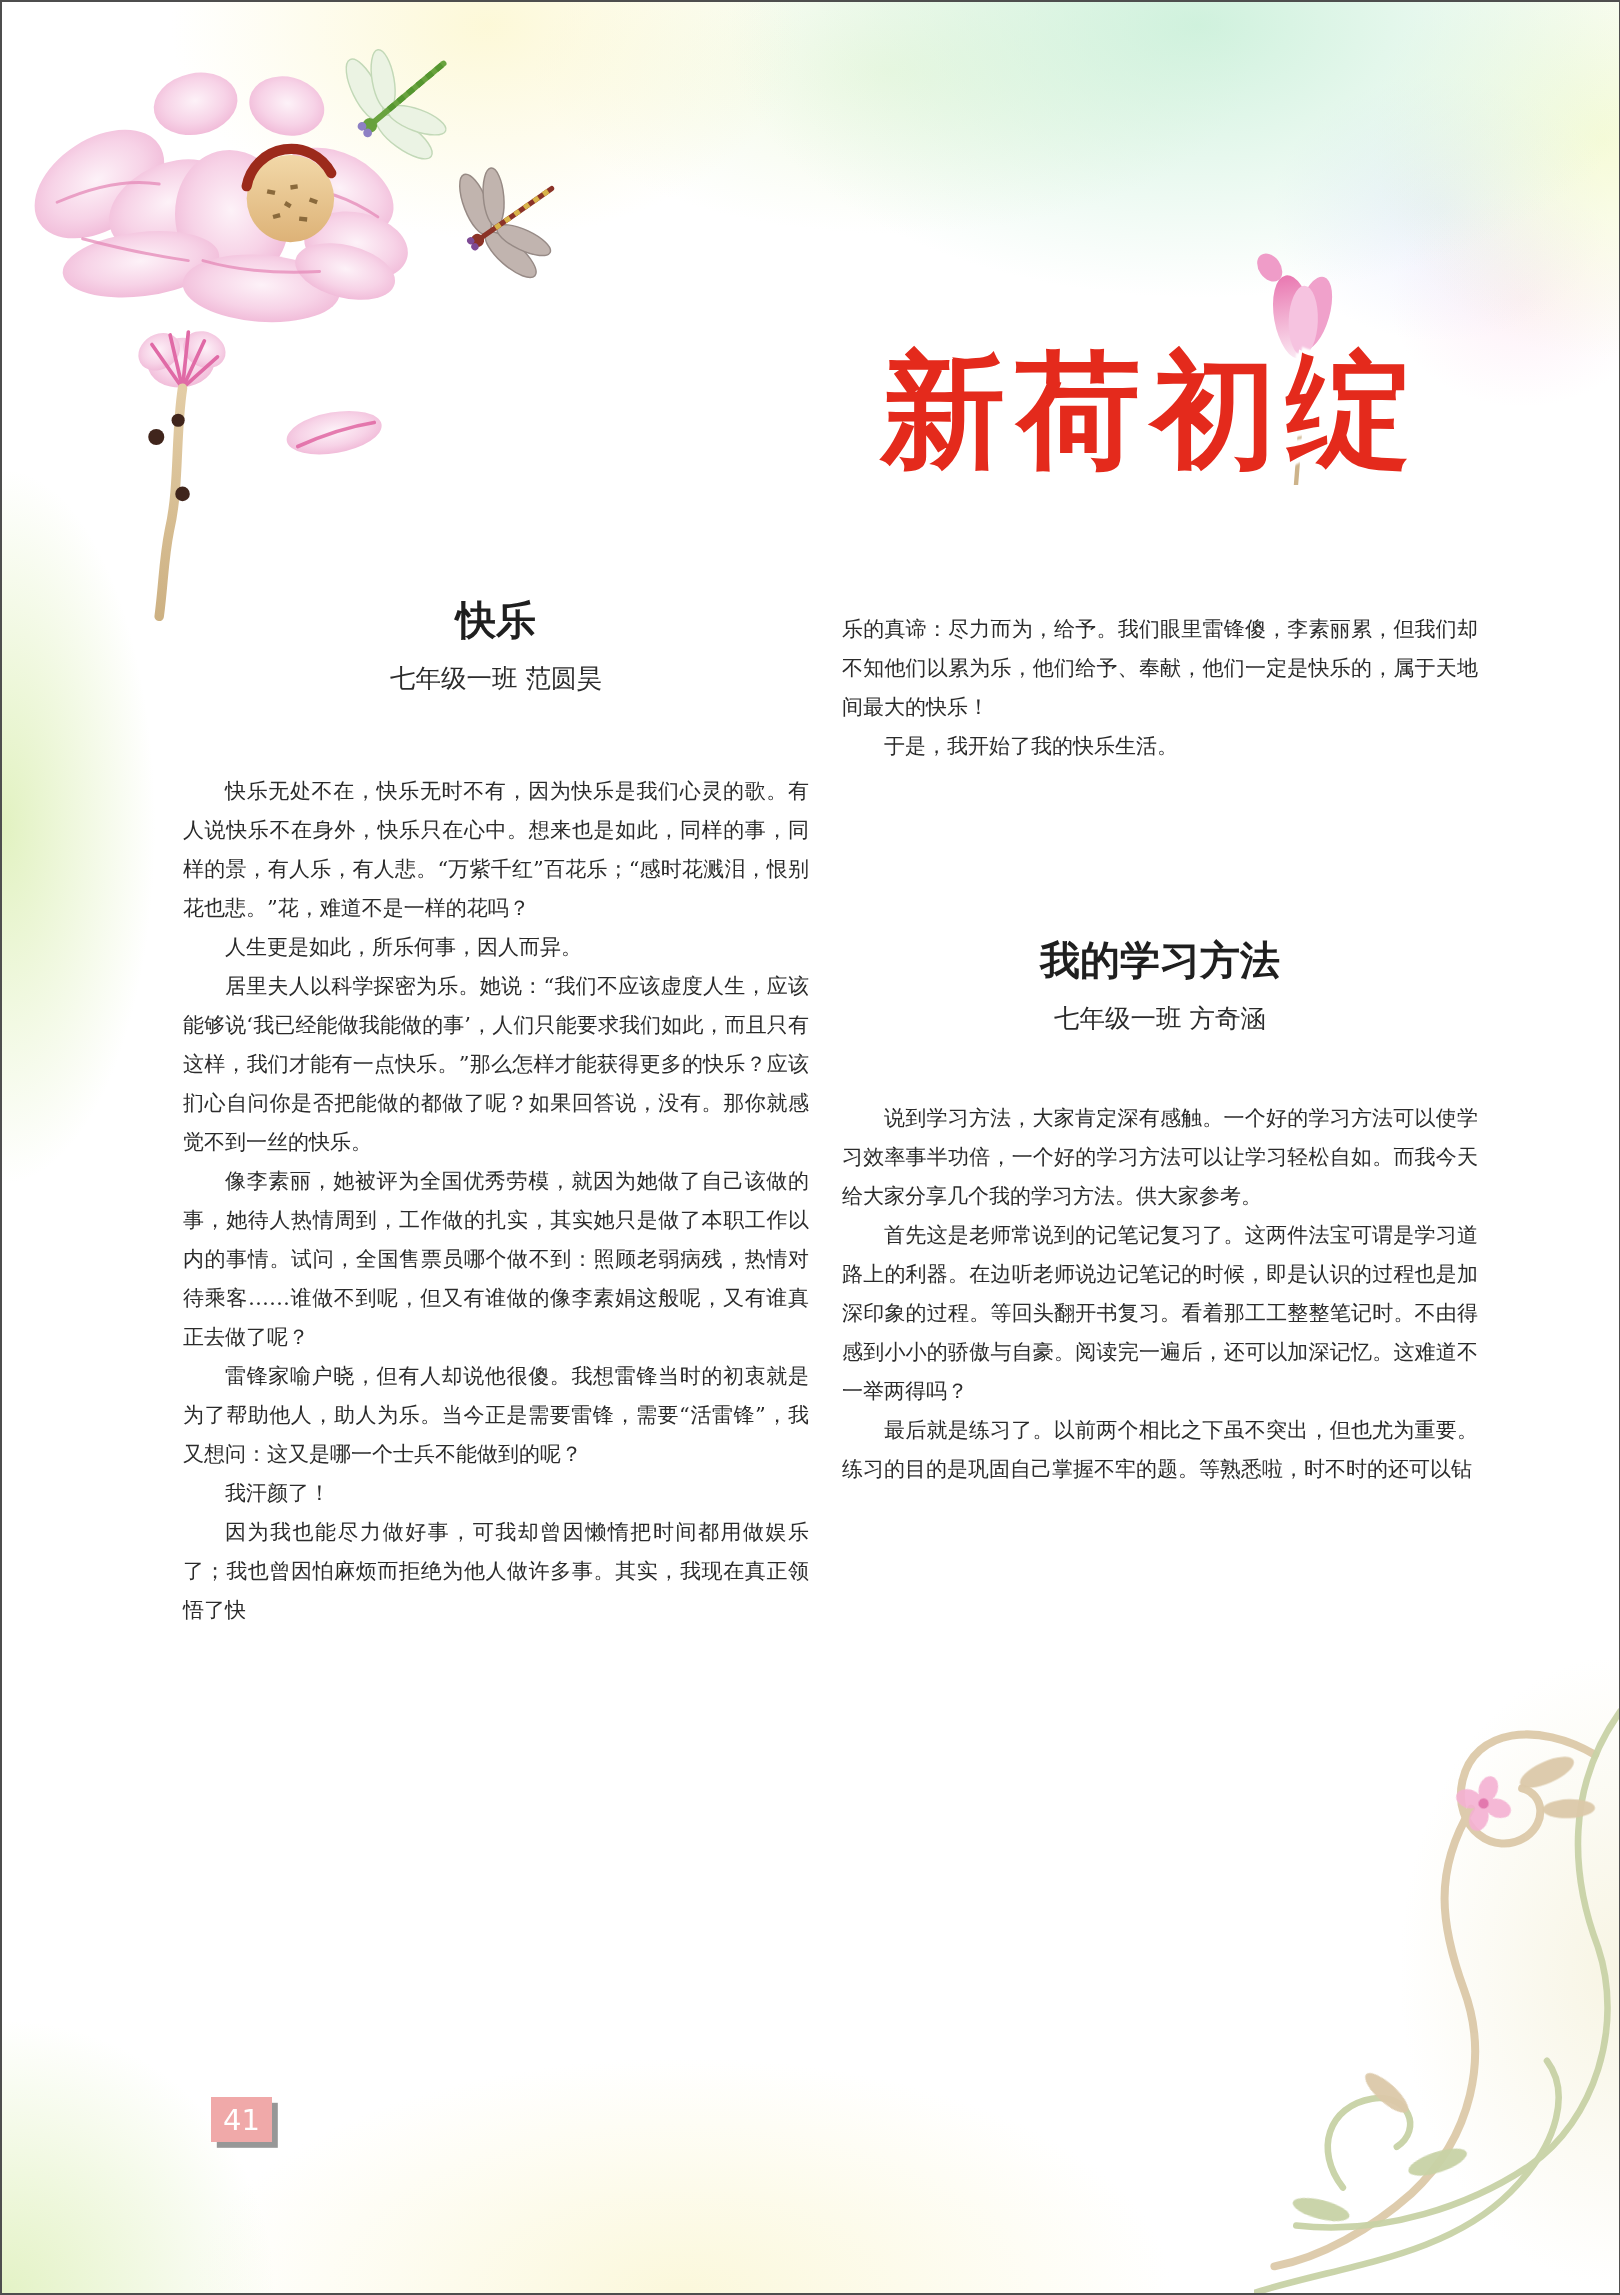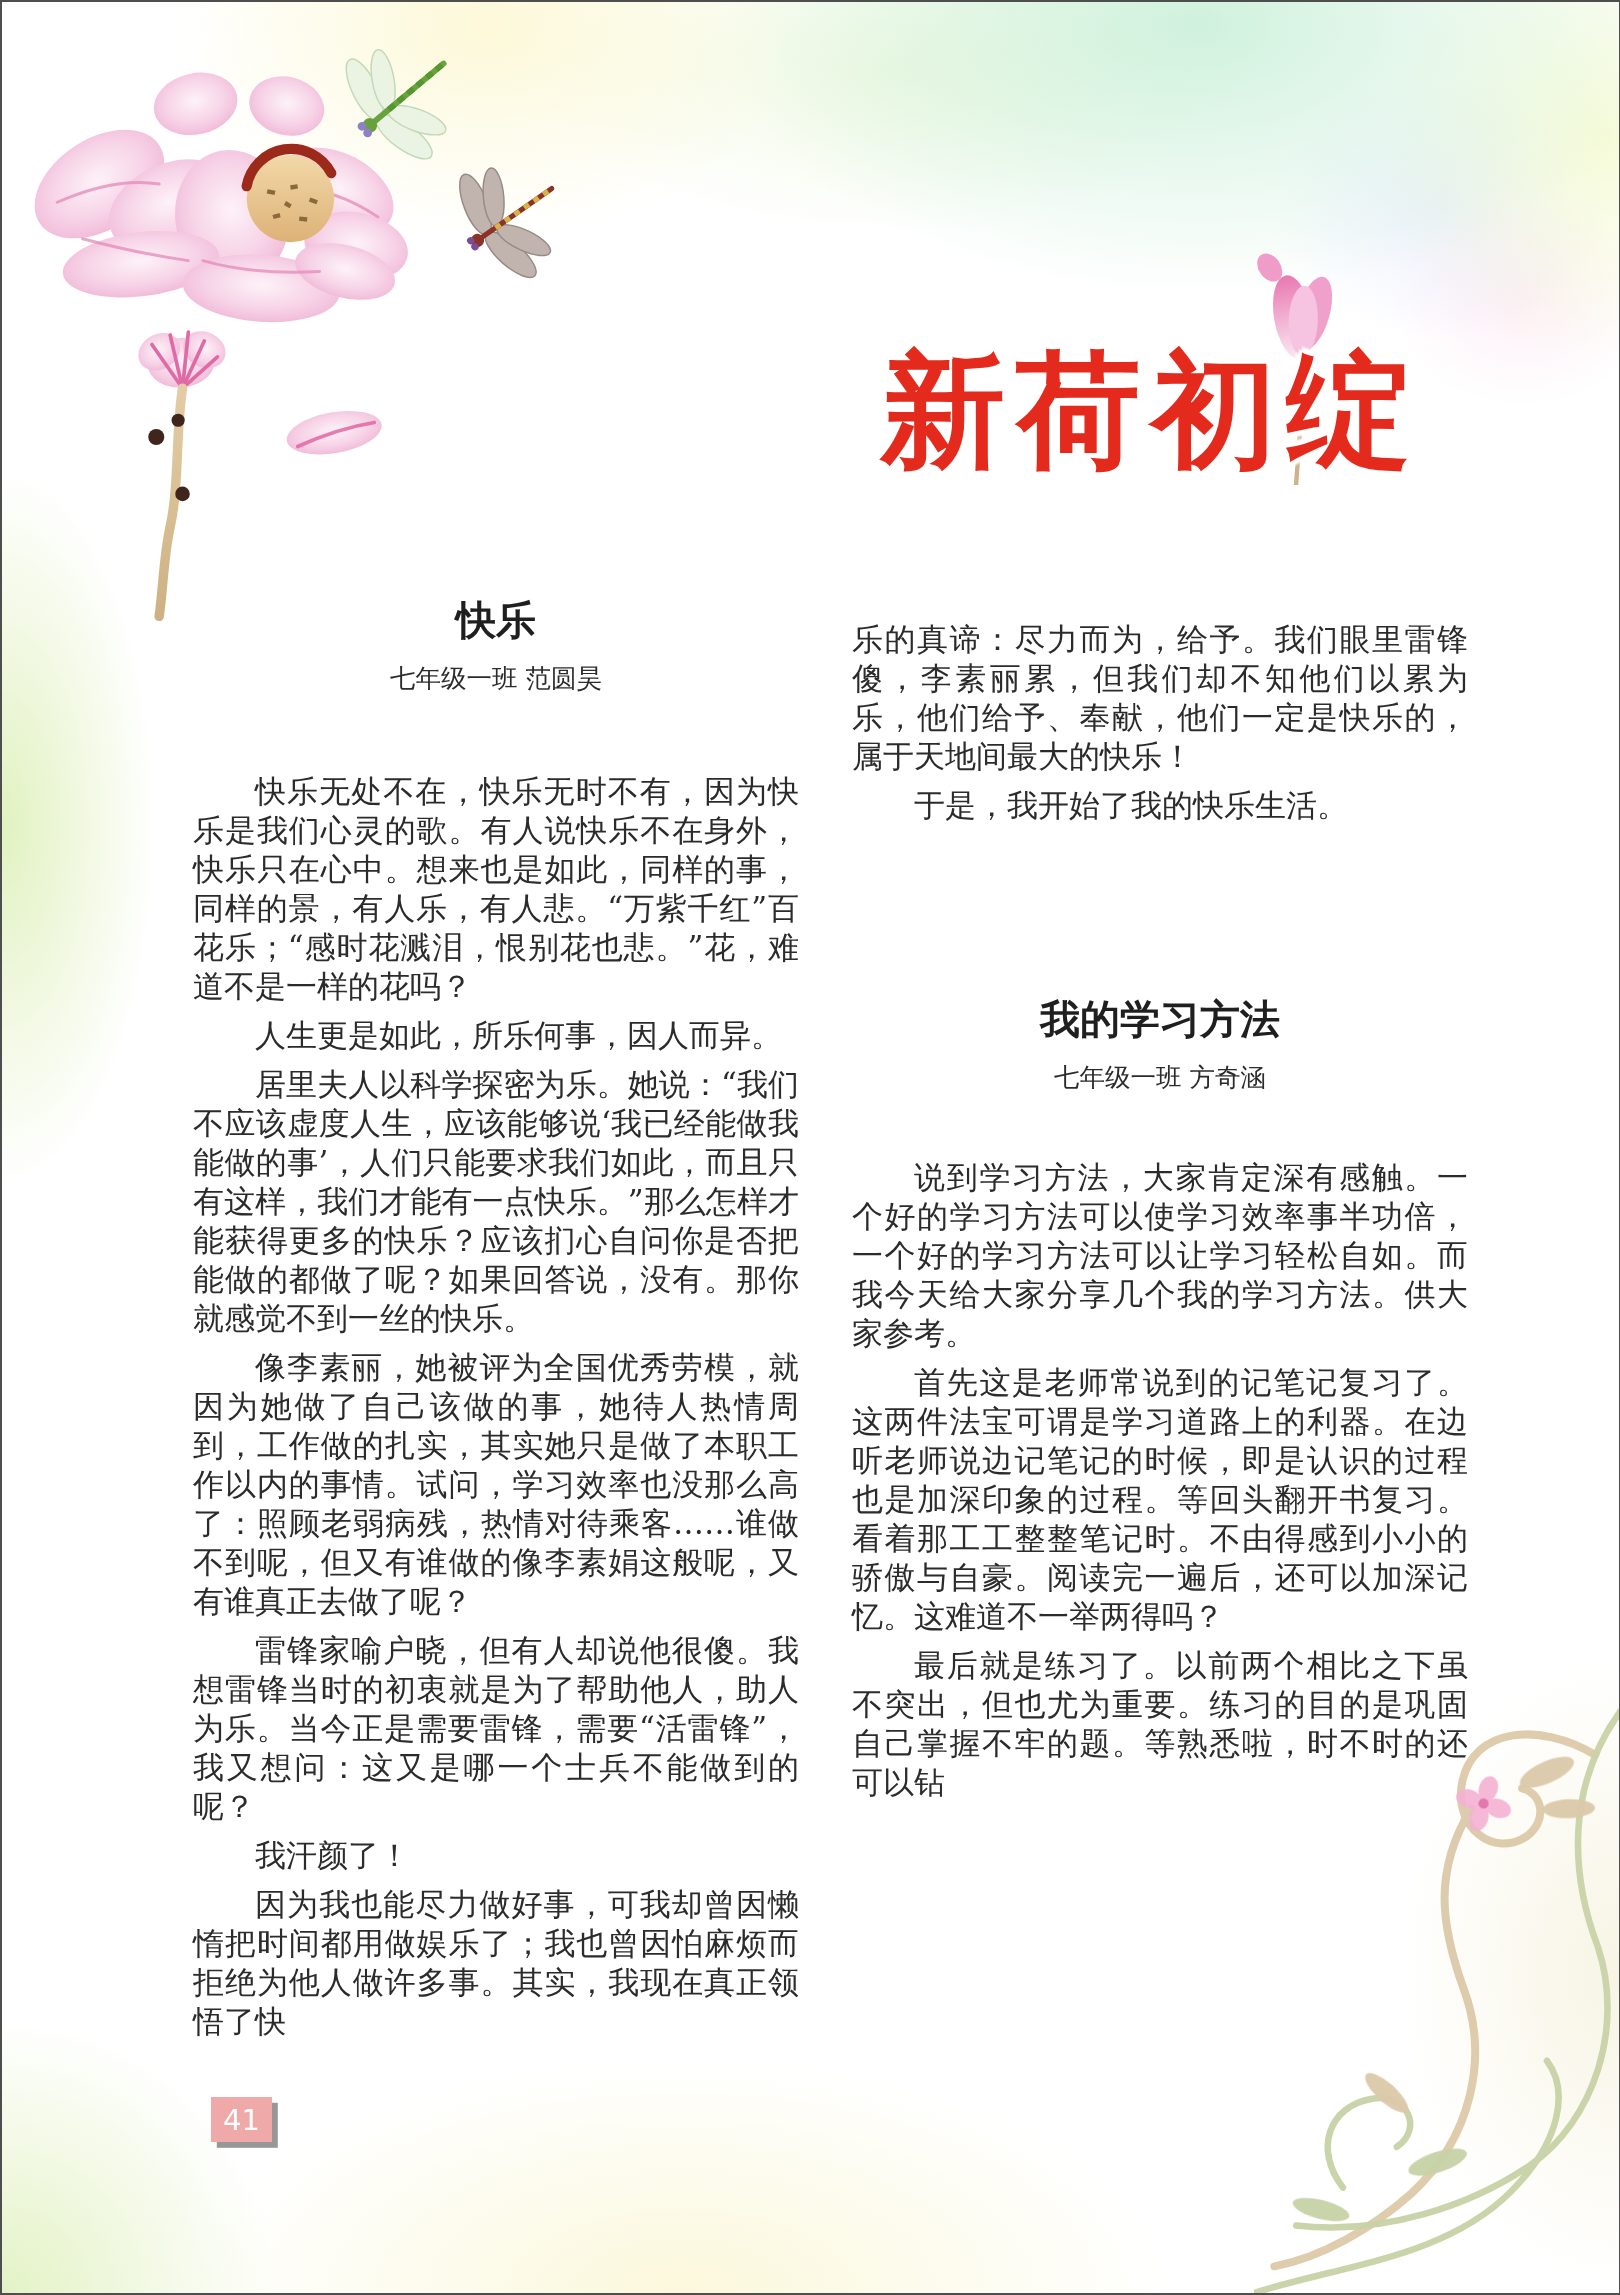--- a/index.html
+++ b/index.html
@@ -39,21 +39,21 @@
       5.8px 0 2.2px #fff, -5.8px 0 2.2px #fff, 0 5.8px 2.2px #fff, 0 -5.8px 2.2px #fff;
   }
   .col { position:absolute; z-index:2; color:#2b2b2b; }
   .col-left  { left:181px;  top:592px; width:626px; }
   .col-right { left:840px; top:608px; width:636px; }
   .essay-title  { margin:0; text-align:center; font-size:40px; line-height:51px; font-weight:bold; color:#1f1f1f; }
   .essay-author { margin:16px 0 0 0; text-align:center; font-size:25.5px; line-height:34px; color:#2b2b2b; }
   .body-text { margin-top:77px; }
   .col-right .body-text { margin-top:64px; }
   .body-text p, .cont p {
-    margin:10px; font-size:31px; line-height:39px;
+    margin:0; font-size:21px; line-height:39px;
     text-align:justify; text-indent:2em;
   }
   .cont { margin:0; }
   .no-indent { text-indent:0 !important; }
   .title2 { margin-top:168px; }
   .page-badge {
     position:absolute; z-index:3;
     left:209px; top:2095px; width:61px; height:45px;
     background:#f0a9a9;
     box-shadow:5.8px 5.8px 0 rgba(125,125,125,0.8);
@@ -214,21 +214,21 @@
 
   <div class="masthead">新荷初绽</div>
 
   <div class="col col-left">
     <h2 class="essay-title">快乐</h2>
     <div class="essay-author">七年级一班 范圆昊</div>
     <div class="body-text">
       <p>快乐无处不在，快乐无时不有，因为快乐是我们心灵的歌。有人说快乐不在身外，快乐只在心中。想来也是如此，同样的事，同样的景，有人乐，有人悲。“万紫千红”百花乐；“感时花溅泪，恨别花也悲。”花，难道不是一样的花吗？</p>
       <p>人生更是如此，所乐何事，因人而异。</p>
       <p>居里夫人以科学探密为乐。她说：“我们不应该虚度人生，应该能够说‘我已经能做我能做的事’，人们只能要求我们如此，而且只有这样，我们才能有一点快乐。”那么怎样才能获得更多的快乐？应该扪心自问你是否把能做的都做了呢？如果回答说，没有。那你就感觉不到一丝的快乐。</p>
-      <p>像李素丽，她被评为全国优秀劳模，就因为她做了自己该做的事，她待人热情周到，工作做的扎实，其实她只是做了本职工作以内的事情。试问，学习效率也没那么高了：照顾老弱病残，热情对待乘客……谁做不到呢，但又有谁做的像李素娟这般呢，又有谁真正去做了呢？</p>
+      <p>像李素丽，她被评为全国优秀劳模，就因为她做了自己该做的事，她待人热情周到，工作做的扎实，其实她只是做了本职工作以内的事情。试问，全国售票员哪个做不到：照顾老弱病残，热情对待乘客……谁做不到呢，但又有谁做的像李素娟这般呢，又有谁真正去做了呢？</p>
       <p>雷锋家喻户晓，但有人却说他很傻。我想雷锋当时的初衷就是为了帮助他人，助人为乐。当今正是需要雷锋，需要“活雷锋”，我又想问：这又是哪一个士兵不能做到的呢？</p>
       <p>我汗颜了！</p>
       <p>因为我也能尽力做好事，可我却曾因懒惰把时间都用做娱乐了；我也曾因怕麻烦而拒绝为他人做许多事。其实，我现在真正领悟了快</p>
     </div>
   </div>
 
   <div class="col col-right">
     <div class="cont">
       <p class="no-indent">乐的真谛：尽力而为，给予。我们眼里雷锋傻，李素丽累，但我们却不知他们以累为乐，他们给予、奉献，他们一定是快乐的，属于天地间最大的快乐！</p>
       <p>于是，我开始了我的快乐生活。</p>

